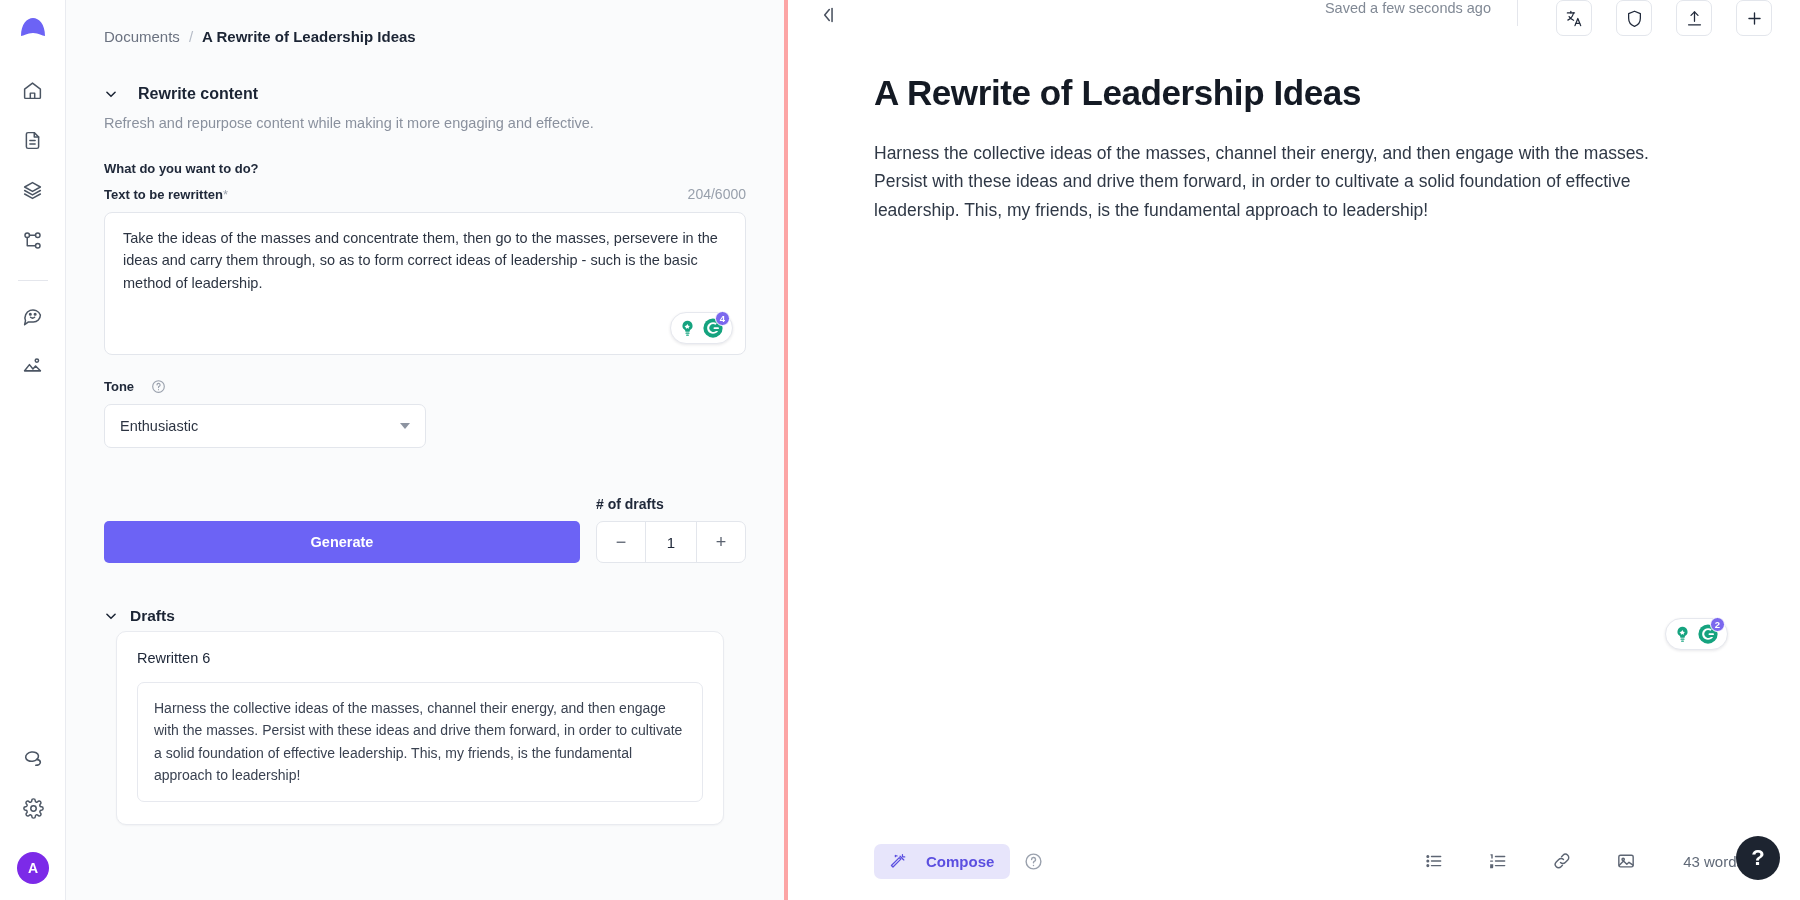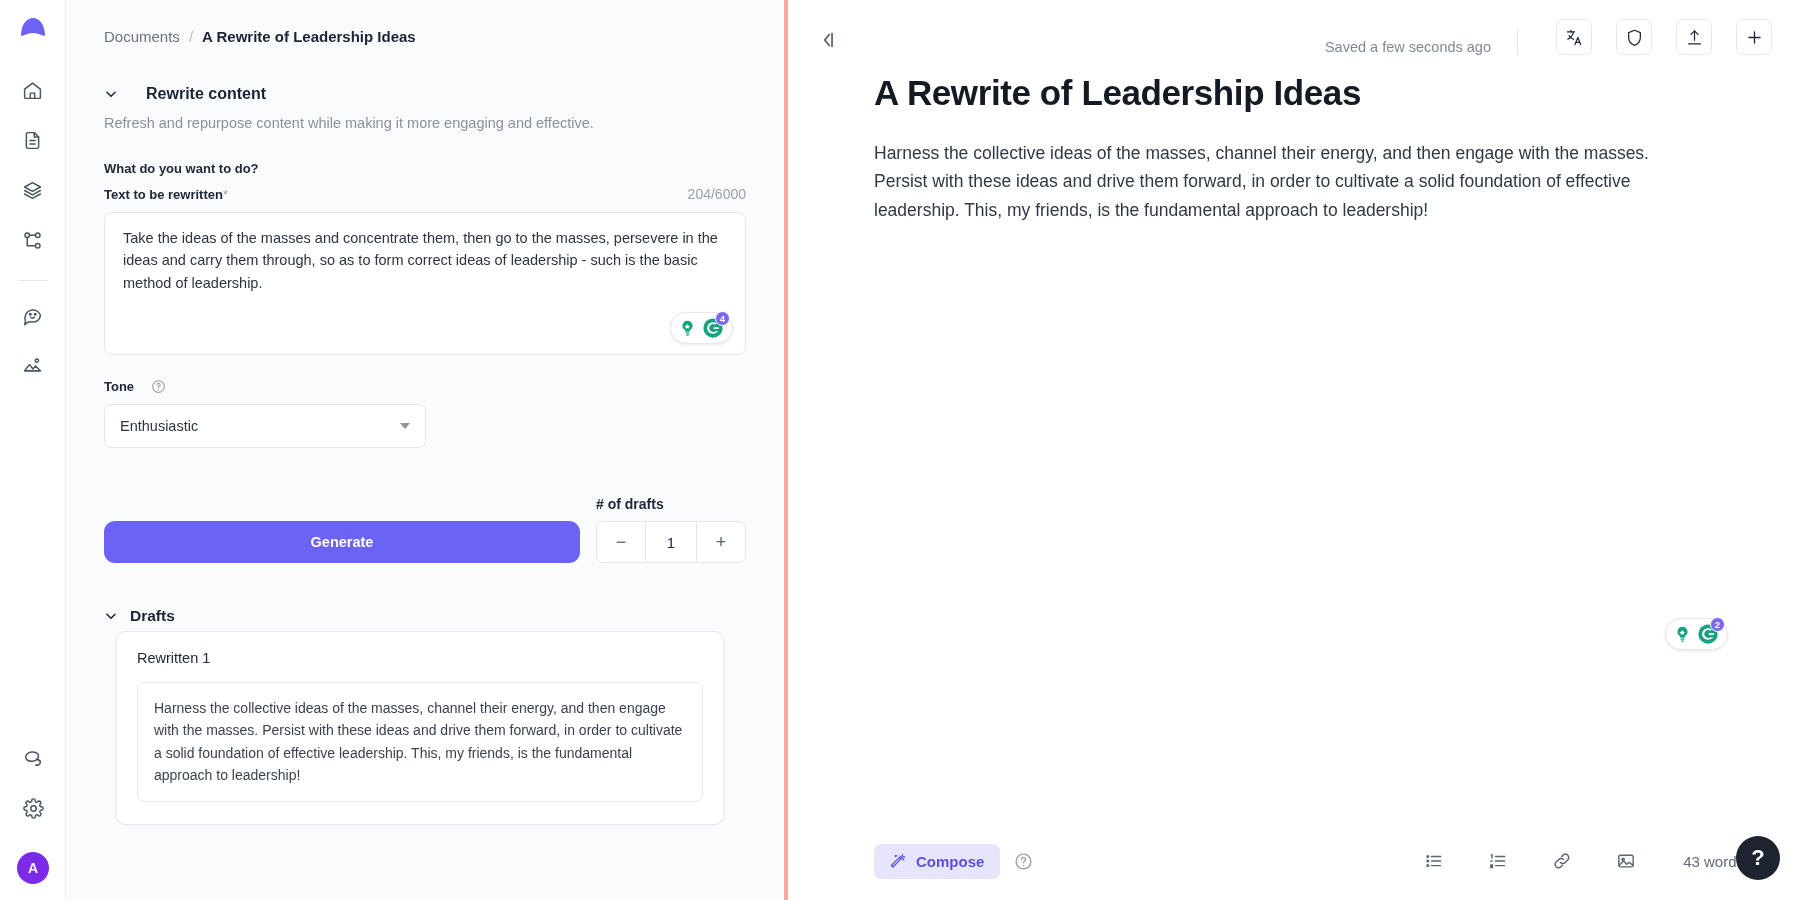--- a/index.html
+++ b/index.html
@@ -45,21 +45,21 @@
     position: relative;
   }
   .panel-inner { padding: 28px 38px 0 38px; }
 
   .breadcrumb { font-size: 15px; display: flex; align-items: center; gap: 9px; margin-bottom: 40px; }
   .bc-link { color: #6b7280; cursor: pointer; }
   .bc-sep { color: #b6bcc7; }
   .bc-current { color: #1b2434; font-weight: 700; }
 
   .section-head {
-    display: flex; align-items: center; gap: 28px;
+    display: flex; align-items: center; gap: 20px;
     font-size: 16px; font-weight: 700; color: #1b2434;
     cursor: pointer; margin-bottom: 12px;
   }
   .chev { width: 14px; height: 14px; flex: 0 0 14px; color: #1b2434; }
   .section-desc { font-size: 14.5px; color: #8a919e; margin-bottom: 30px; }
 
   .field-label { font-size: 13px; color: #20293a; font-weight: 600; margin-bottom: 10px; }
   .field-label .req { color: #9aa1ad; font-weight: 400; }
 
   .segmented {
@@ -109,21 +109,21 @@
     display: flex; align-items: center; justify-content: space-between;
     padding: 0 15px; font-size: 14.5px; color: #2c3442; cursor: pointer;
     margin-bottom: 48px;
   }
   .caret { width: 0; height: 0; border-left: 5px solid transparent;
            border-right: 5px solid transparent; border-top: 6px solid #8d94a1; }
 
   .gen-row { display: flex; align-items: flex-end; gap: 16px; }
   .btn-generate {
     width: 478px; height: 42px; background: #6c63f5; color: #fff;
-    border: none; border-radius: 11px; font-size: 14.5px; font-weight: 600;
+    border: none; border-radius: 5px; font-size: 14.5px; font-weight: 600;
     cursor: pointer; font-family: inherit;
   }
   .drafts-col { }
   .drafts-lbl { font-size: 14px; color: #20293a; font-weight: 600; margin-bottom: 9px; }
   .stepper {
     display: inline-flex; border: 1px solid #e3e6ec; border-radius: 7px;
     background: #fff; overflow: hidden; height: 42px;
   }
   .step-btn { width: 48px; display: flex; align-items: center; justify-content: center;
     cursor: pointer; color: #5a6270; font-size: 18px; }
@@ -144,21 +144,21 @@
   .draft-title { font-size: 14.5px; color: #20293a; margin-bottom: 16px; }
   .draft-body {
     border: 1px solid #e7e9ef; border-radius: 7px;
     padding: 14px 16px; font-size: 14px; line-height: 1.6; color: #3a4251;
     background: #fff;
   }
 
   
   .doc { flex: 1; height: 900px; background: #fff; position: relative; display: flex; flex-direction: column; }
   .doc-top {
-    height: 55px; flex: 0 0 55px; display: flex; align-items: flex-end;
+    height: 55px; flex: 0 0 55px; display: flex; align-items: flex-start;
     padding: 0 28px 0 24px; gap: 14px;
   }
   .back-btn { width: 30px; height: 30px; display: flex; align-items: center;
     justify-content: center; cursor: pointer; color: #4a5260; }
   .doc-top-spacer { flex: 1; }
   .saved-text { font-size: 14.5px; color: #818995; margin-right: 12px; }
   .vdiv { width: 1px; height: 26px; background: #e4e6ec; margin-right: 14px; }
   .icon-btn {
     width: 36px; height: 36px; border: 1px solid #e3e6ec; border-radius: 7px;
     background: #fff; display: flex; align-items: center; justify-content: center;
@@ -169,21 +169,21 @@
   .doc-title { font-size: 35px; font-weight: 700; color: #141a24; letter-spacing: -.4px; margin-bottom: 26px; }
   .doc-para { font-size: 17.5px; line-height: 1.62; color: #2f3846; max-width: 790px; }
 
   .doc-gbadge { position: absolute; right: 72px; bottom: 172px; }
 
   .doc-bottom {
     height: 78px; flex: 0 0 78px; display: flex; align-items: center;
     padding: 0 56px 0 86px; gap: 14px;
   }
   .compose-btn {
-    display: inline-flex; align-items: center; gap: 9px;
+    display: inline-flex; align-items: center; gap: 19px;
     background: #e7e5fb; color: #5b4fe0; border: none; border-radius: 7px;
     padding: 9px 16px; font-size: 15px; font-weight: 600; cursor: pointer;
     font-family: inherit;
   }
   .help-circle { width: 19px; height: 19px; color: #9aa1ad; cursor: pointer; }
   .bottom-spacer { flex: 1; }
   .fmt-icon { width: 34px; height: 30px; display: flex; align-items: center;
     justify-content: center; color: #5d6573; cursor: pointer; margin-left: 16px; }
   .word-count { font-size: 15px; color: #616a78; margin-left: 26px; }
   .help-fab {
@@ -342,21 +342,21 @@
       </div>
 
       <div class="drafts-head">
         <svg class="chev" viewBox="0 0 24 24" fill="none" stroke="currentColor" stroke-width="2.6" stroke-linecap="round" stroke-linejoin="round">
             <path d="M5 9l7 7 7-7"></path>
           </svg>
         <span>Drafts</span>
       </div>
 
       <div class="draft-card">
-        <div class="draft-title">Rewritten 1</div>
+        <div class="draft-title">Rewritten 6</div>
         <div class="draft-body">Harness the collective ideas of the masses, channel their energy, and then engage with the masses. Persist with these ideas and drive them forward, in order to cultivate a solid foundation of effective leadership. This, my friends, is the fundamental approach to leadership!</div>
       </div>
 
     </div>
   </div>
 
   <div class="doc">
 
     <div class="doc-top">
       <div class="back-btn">

